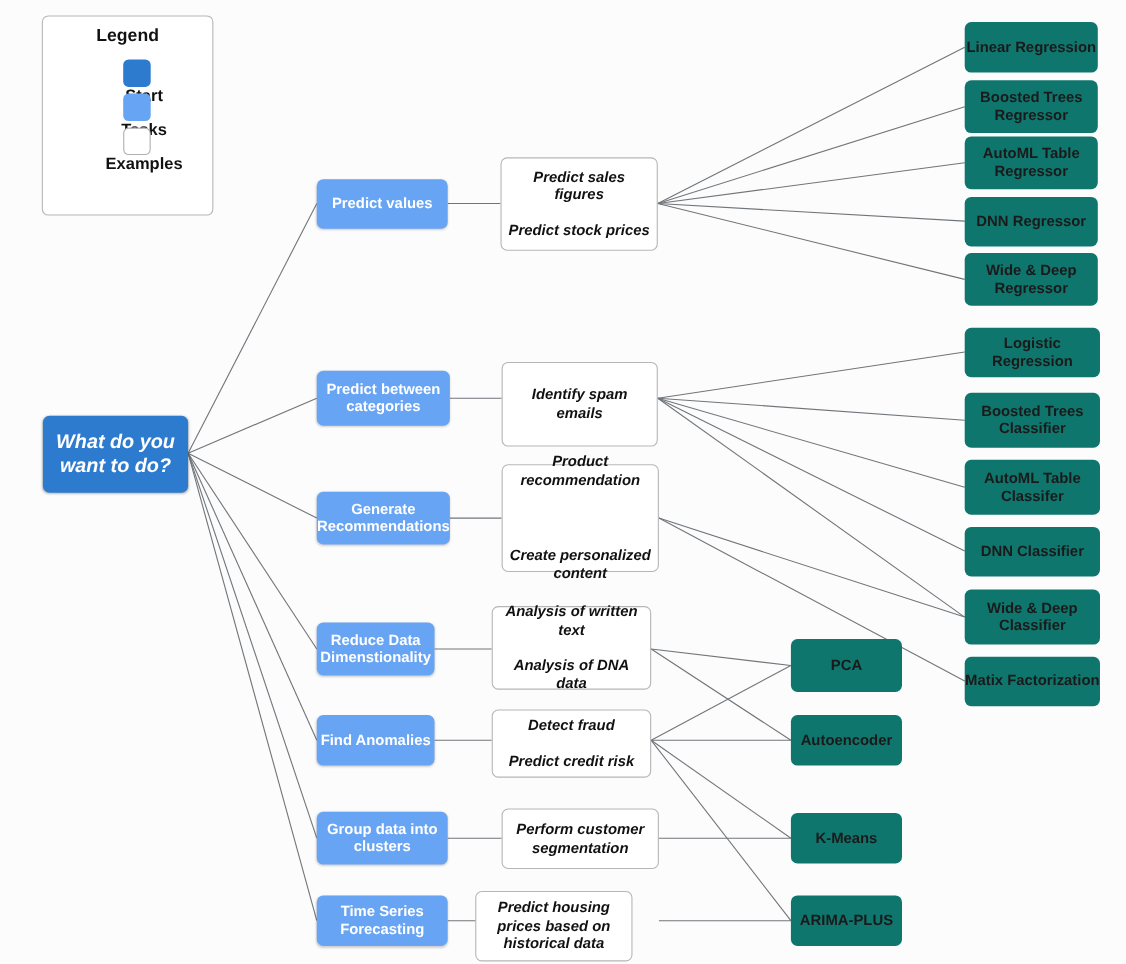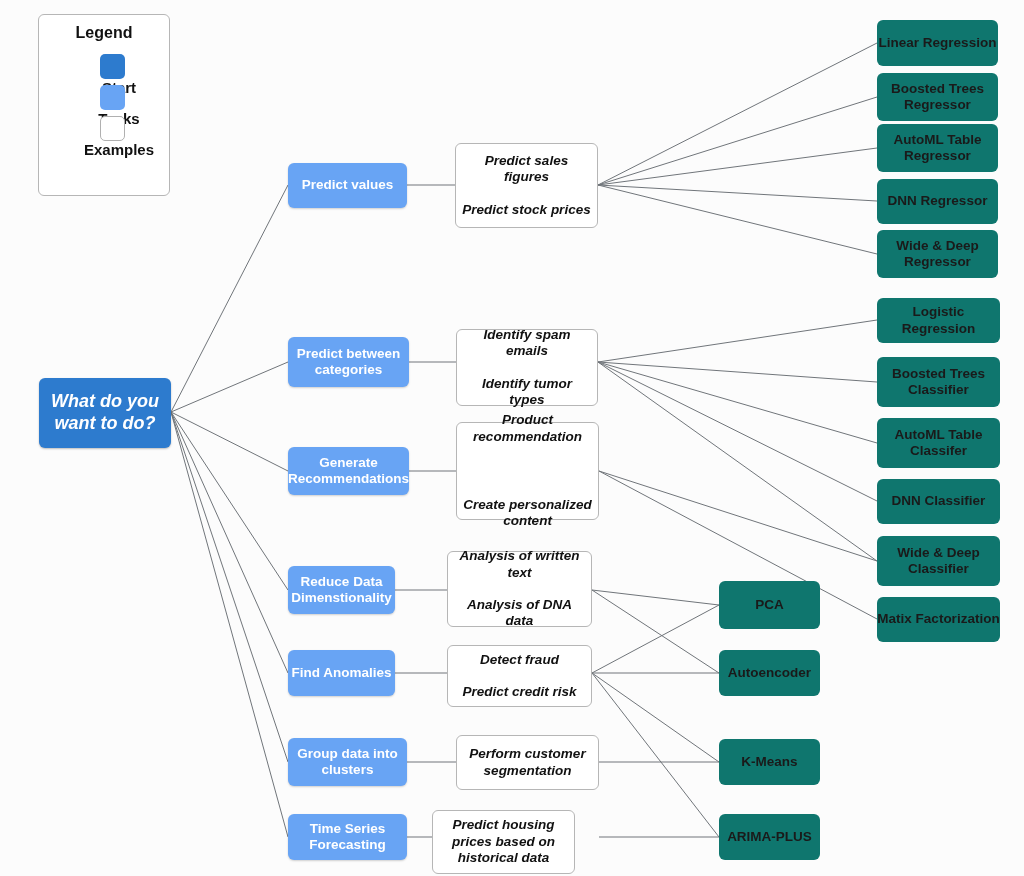--- a/index.html
+++ b/index.html
@@ -41,21 +41,21 @@
     background:#ffffff;color:#111111;
     border:1px solid #b6b6b6;
     font-style:italic;font-weight:bold;font-size:13.5px;
     flex-direction:column;justify-content:center;
     padding:4px 6px;
   }
   .example .ex-line{display:block;}
   .example .ex-line + .ex-line{margin-top:16px;}
 
   #legend{
-    position:absolute;left:38px;top:14px;width:132px;height:182px;
+    position:absolute;left:38px;top:14px;width:156px;height:182px;
     background:#ffffff;border:1px solid #b6b6b6;border-radius:6px;
     box-sizing:border-box;
   }
   #legend .legend-title{
     text-align:center;font-size:16px;font-weight:bold;color:#111;
     margin-top:9px;
   }
   #legend .legend-rows{margin:12px 0 0 16px;}
   #legend .legend-row{display:flex;align-items:center;height:31px;flex-direction:column;}
   #legend .swatch{
@@ -152,21 +152,20 @@
       <div class="node model" style="left: 719px; top: 581px; width: 101px; height: 48px;">PCA</div>
       <div class="node model" style="left: 719px; top: 650px; width: 101px; height: 46px;">Autoencoder</div>
       <div class="node model" style="left: 719px; top: 739px; width: 101px; height: 46px;">K-Means</div>
       <div class="node model" style="left: 719px; top: 814px; width: 101px; height: 46px;">ARIMA-PLUS</div>
       <div class="node example" style="left: 455px; top: 143px; width: 143px; height: 85px;">
         <span class="ex-line">Predict sales figures</span>
         <span class="ex-line">Predict stock prices</span>
       </div>
       <div class="node example" style="left: 456px; top: 329px; width: 142px; height: 77px;">
         <span class="ex-line">Identify spam emails</span>
-        <span class="ex-line">Identify tumor types</span>
       </div>
       <div class="node example" style="left: 456px; top: 422px; width: 143px; height: 98px; gap: 36px;">
         <span class="ex-line">Product recommendation</span>
         <span class="ex-line">Create personalized content</span>
       </div>
       <div class="node example" style="left: 447px; top: 551px; width: 145px; height: 76px; justify-content: center;">
         <span class="ex-line">Analysis of written text</span>
         <span class="ex-line">Analysis of DNA data</span>
       </div>
       <div class="node example" style="left: 447px; top: 645px; width: 145px; height: 62px;">

